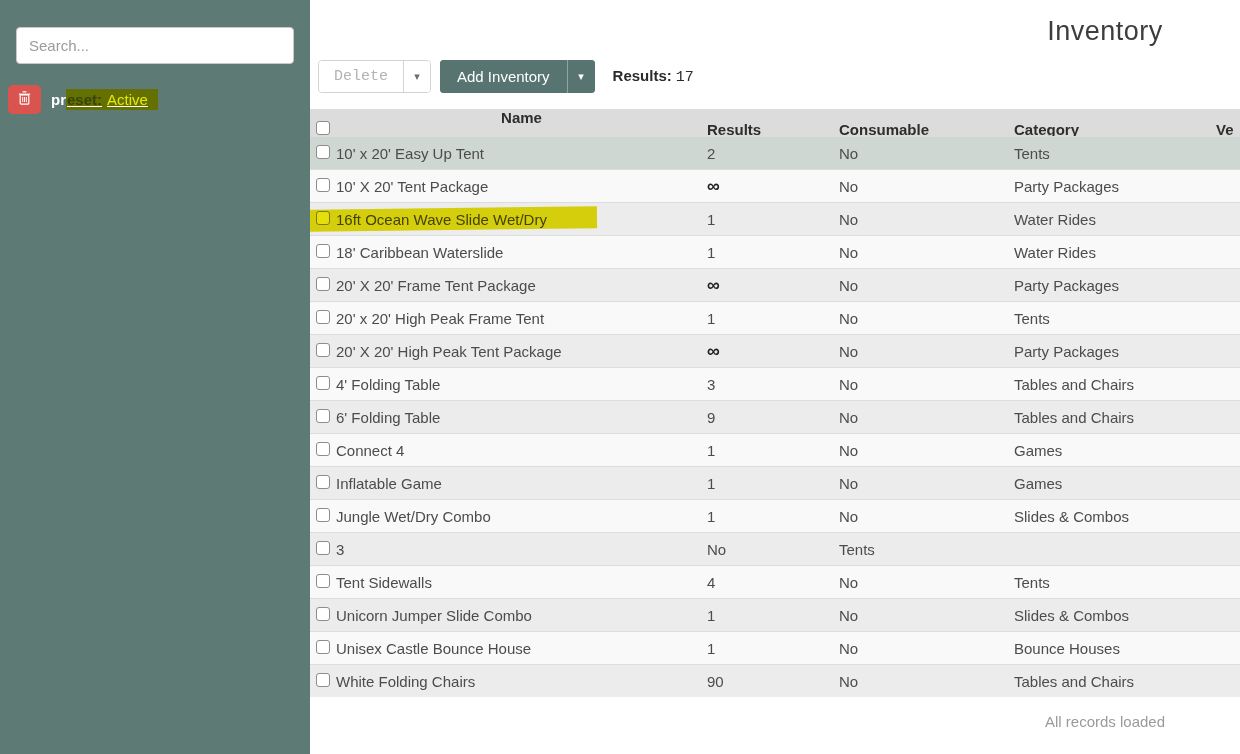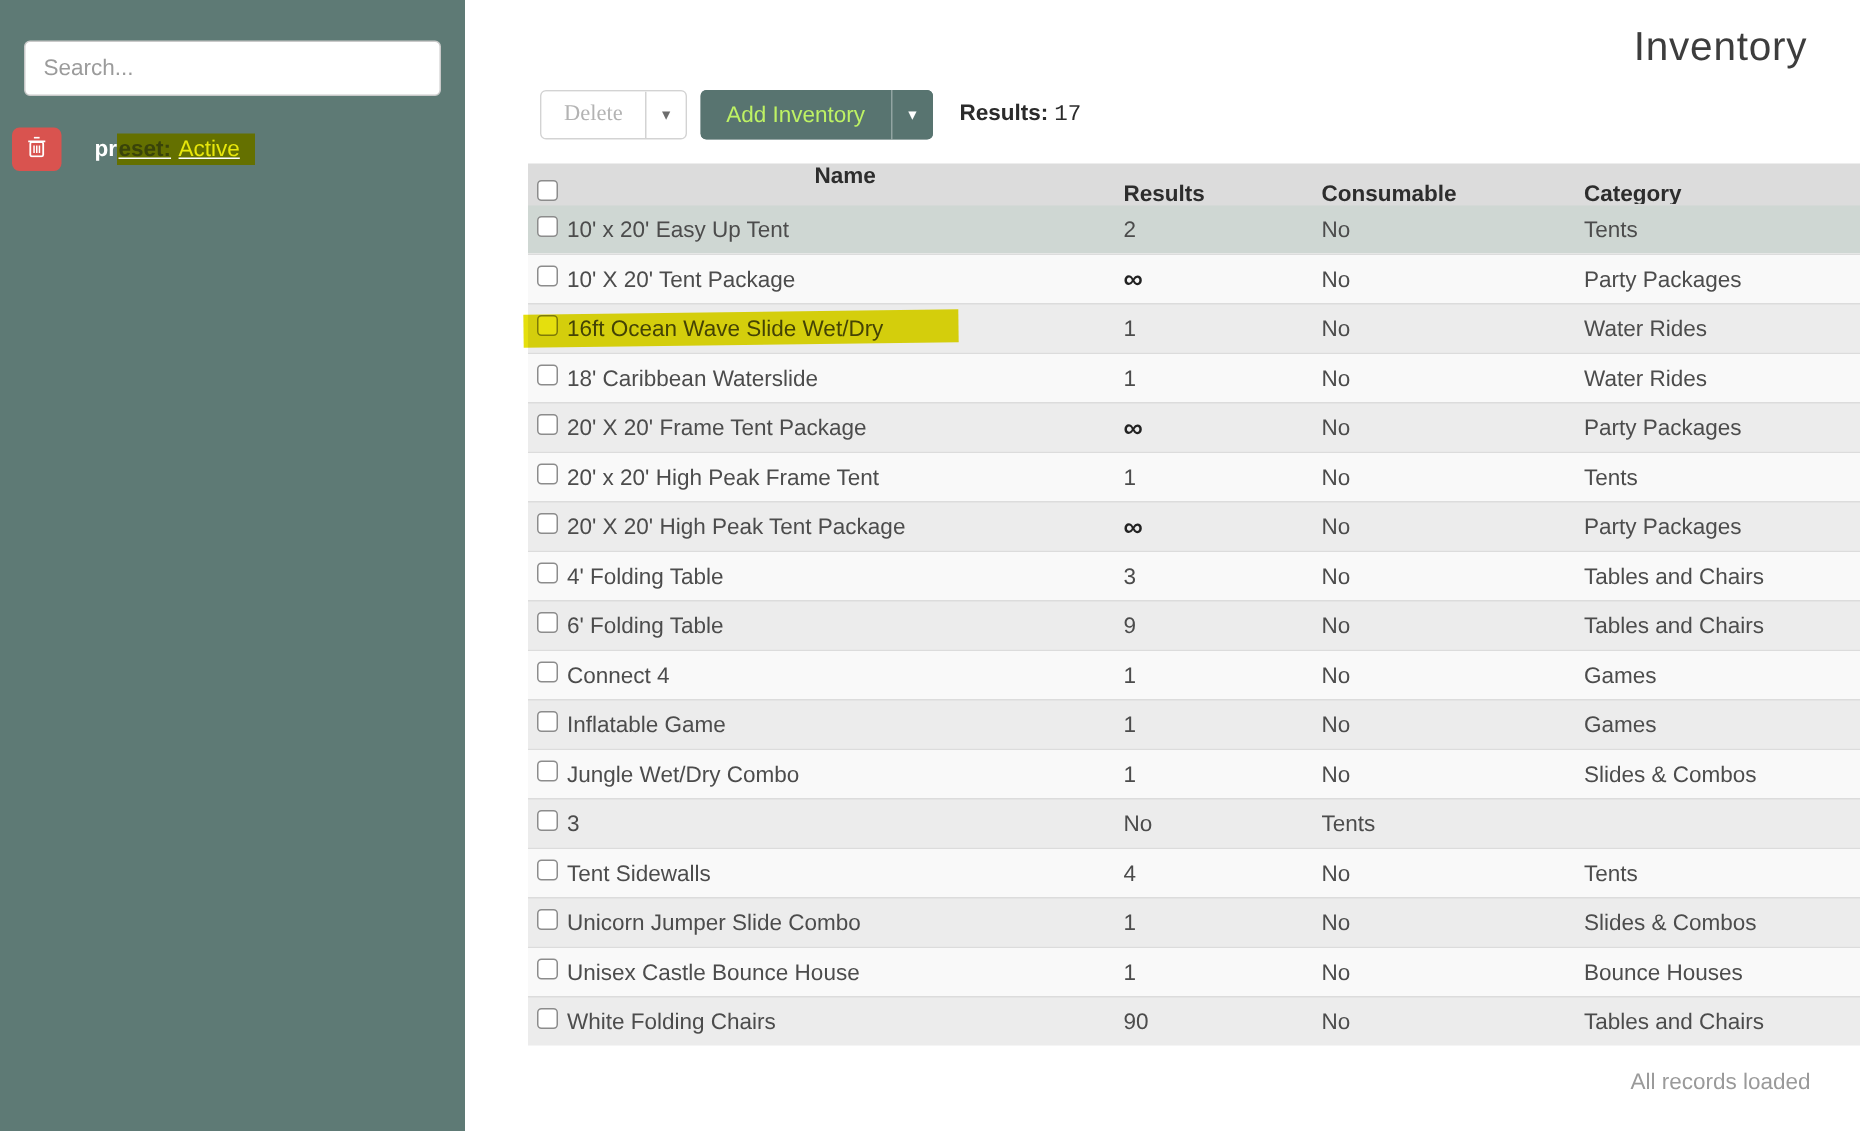--- a/index.html
+++ b/index.html
@@ -10,43 +10,43 @@
   
   .sidebar { width:310px; height:100%; background:#5e7a75; flex:0 0 310px; }
   .search-input { display:block; margin:27px 16px 0 16px; width:278px; height:37px;
     border:1px solid #c9c9c9; border-radius:4px; padding:11px 12px; font-size:15px;
     color:#7f1d1d; font-family:"Liberation Sans", sans-serif; outline:none; }
   .search-input::placeholder { color:#9b9b9b; }
   .preset-row { display:flex; align-items:center; margin:21px 0 0 8px; }
   .preset-delete { width:33px; height:29px; background:#d9534f; border:none;
     border-radius:5px; display:flex; align-items:center; justify-content:center;
     cursor:pointer; }
-  .preset-label { margin-left:22px; font-size:15px; font-weight:bold; color:#fff;
+  .preset-label { margin-left:10px; font-size:15px; font-weight:bold; color:#fff;
     display:flex; align-items:center; white-space:nowrap; }
   .preset-label .hl { background:#647000; padding:2px 0; display:inline-flex; align-items:center;text-decoration:underline; }
   .preset-label .hlb { color:#39430a; font-weight:bold; padding-left:1px; }
   .preset-label .hlv { color:#e8e70b; font-weight:normal; padding-left:5px; padding-right:10px; }
 
   
-  .main { width:1064px; height:100%; overflow:hidden; position:relative; background:#fff;padding-left:42px; }
+  .main { width:1064px; height:100%; overflow:hidden; position:relative; background:#fff; }
   .content { width:1590px; }
   .page-title { width:1590px; text-align:center; margin-top:16px; font-size:27px;
     font-weight:400; color:#3d3d3d; letter-spacing:0.5px; }
 
   .toolbar { display:flex; align-items:center; margin:12px 0 0 8px; height:34px; }
   .split-btn { display:flex; align-items:stretch; height:33px; border-radius:4px;
     overflow:hidden; }
   .btn-delete { border:1px solid #d3d3d3; background:#fff; }
   .btn-delete .btn-main { color:#b3b3b3; padding:0 15px; display:flex; align-items:center;
     font-size:15px; background:#fff; border:none; cursor:pointer;
-    font-family:Liberation Serif, serif; }
+    font-family:Liberation Mono, monospace; }
   .btn-delete .btn-caret { border:none; border-left:1px solid #d3d3d3; background:#fff;
     width:27px; color:#6d6d6d; font-size:11px; cursor:pointer; }
   .btn-add { background:#587470; margin-left:9px; }
-  .btn-add .btn-main { color:#bef264; padding:0 17px; display:flex; align-items:center;
+  .btn-add .btn-main { color:#ffffff; padding:0 17px; display:flex; align-items:center;
     font-size:15px; background:#587470; border:none; cursor:pointer;
     font-family:"Liberation Sans", sans-serif; }
   .btn-add .btn-caret { border:none; border-left:1px solid rgba(255,255,255,0.35);
     background:#587470; width:28px; color:#fff; font-size:11px; cursor:pointer; }
   .results { margin-left:18px; font-size:15px; color:#2b2b2b; }
   .results .lbl { font-weight:bold; }
   .results .val { font-weight:normal; margin-left:4px;font-family:Liberation Mono, monospace; }
 
   
   .table { margin-top:16px; width:1590px; }

